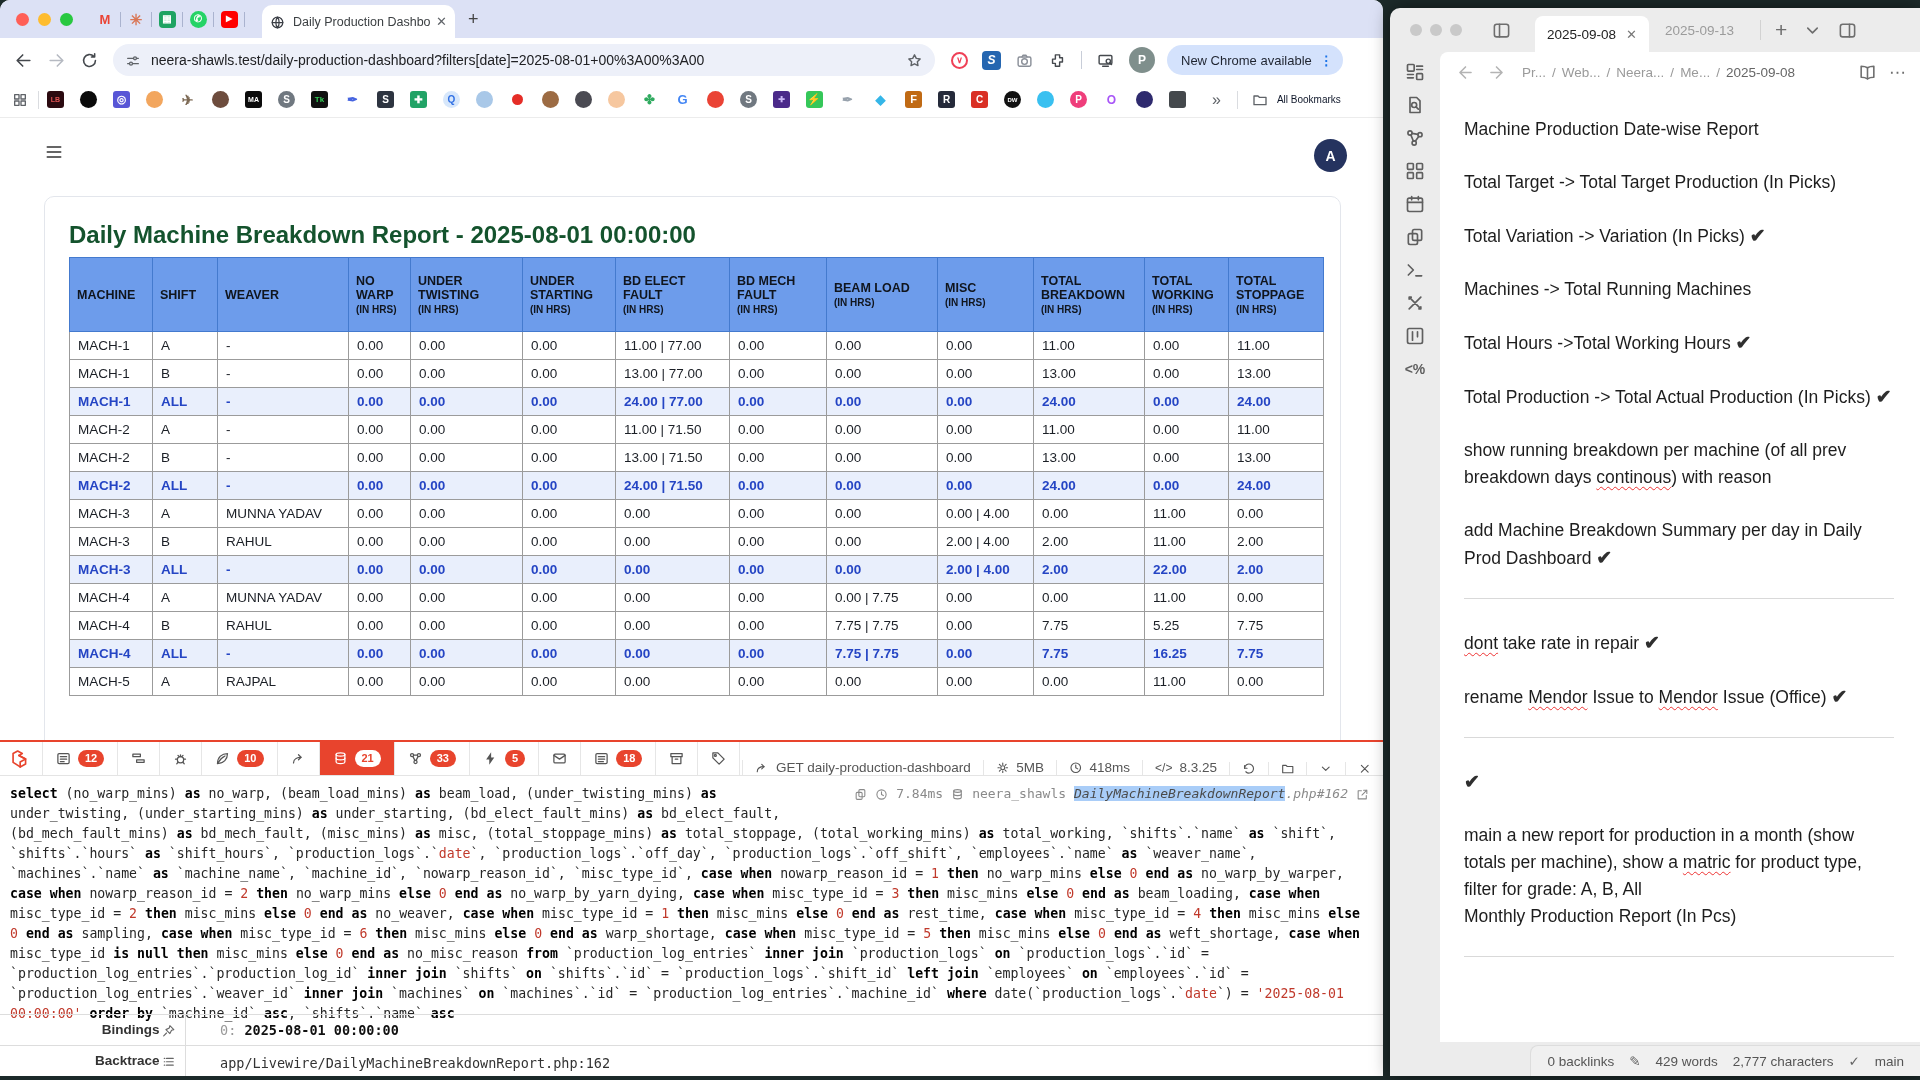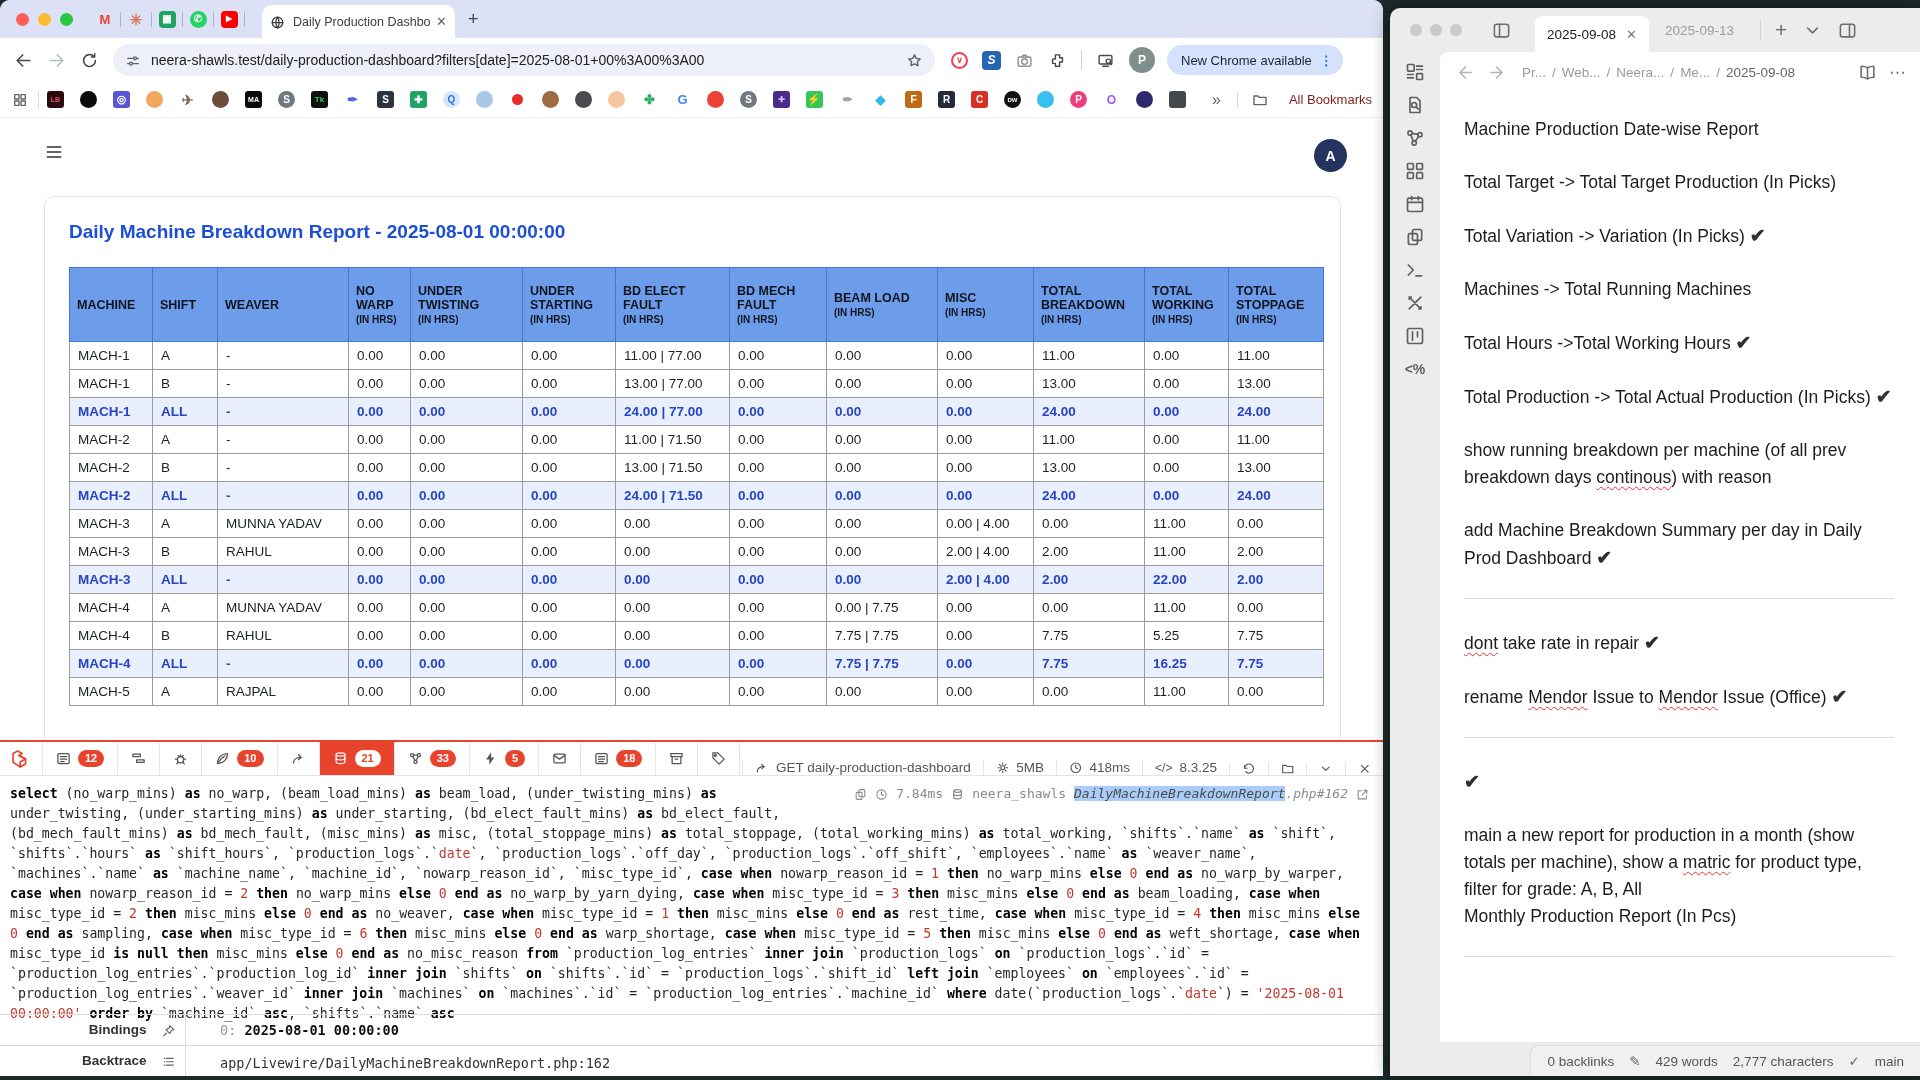--- a/index.html
+++ b/index.html
@@ -20,27 +20,27 @@
   .tbic{color:#45494e;font-size:19px;margin-left:14px}
   .tbic.dis{color:#b6bac2}
   #urlpill{display:flex;align-items:center;margin-left:14px;width:822px;height:32px;background:#edf0f9;border-radius:16px;padding:0 12px;font-size:14px;color:#202124}
   #exts{display:flex;align-items:center;gap:14px;margin-left:16px}
   .extic{width:19px;height:19px;display:flex;align-items:center;justify-content:center;font-size:12px;font-weight:bold;border-radius:4px}
   #avatarP{width:26px;height:26px;border-radius:50%;background:#7f8f8c;color:#fff;font-size:12px;font-weight:bold;display:flex;align-items:center;justify-content:center;margin-left:14px}
   #newchrome{display:flex;align-items:center;gap:8px;margin-left:12px;background:#d4e2fc;border-radius:15px;height:30px;padding:0 10px 0 14px;font-size:13px;color:#1f2430}
   #bmbar{position:absolute;left:0;top:82px;width:100%;height:36px;background:#fff;display:flex;align-items:center;border-bottom:1px solid #ececec}
   .fav{width:17px;height:17px;display:flex;align-items:center;justify-content:center;flex:0 0 auto}
   .fav span{display:flex;align-items:center;justify-content:center;width:100%;height:100%;font-weight:bold;line-height:1}
-  #allbm{display:flex;align-items:center;gap:21px;font-size:13px;color:#7f1d1d;margin-left:14px}
+  #allbm{display:flex;align-items:center;gap:9px;font-size:10px;color:#0f172a;margin-left:14px}
   
   #page{position:absolute;left:0;top:119px;width:100%;height:595px;background:#fff}
   #hamb{position:absolute;left:44px;top:20px;font-size:20px;color:#333}
   #avatarA{position:absolute;left:1314px;top:20px;width:33px;height:33px;border-radius:50%;background:#25335f;color:#fff;font-weight:bold;font-size:14px;display:flex;align-items:center;justify-content:center}
   #card{position:absolute;left:44px;top:77px;width:1297px;height:900px;border:1px solid #e3e6ec;border-radius:10px;background:#fff;padding:24px 24px 0 24px}
-  #rtitle{font-size:19px;font-weight:bold;color:#1d4ed8;margin-bottom:24px}
+  #rtitle{font-size:24px;font-weight:bold;color:#14532d;margin-bottom:8px}
   table{border-collapse:collapse;table-layout:fixed;width:1253px}
   th{background:#6d9ceb;border:1px solid #447ace;font-size:12.5px;color:#10151d;text-align:left;padding:16px 7px;vertical-align:middle;font-weight:bold}
   th .sub{font-size:10px;font-weight:600;margin-top:2px}
   td{border:1px solid #9b9b9b;font-size:13.5px;color:#1b1f26;padding:5px 8px;height:28px;white-space:nowrap;overflow:hidden}
   tr.all td{background:#e9effc;color:#2545c4;font-weight:bold}
   
   #debugbar{position:absolute;left:0;top:740px;width:1383px;height:362px;background:#fff;border-top:2px solid #e8442d;font-family:"Liberation Sans",sans-serif}
   #dbtoolbar{display:flex;align-items:stretch;height:34px;border-bottom:1px solid #e4e4e4}
   .dbtab{display:flex;align-items:center;padding:0 13px;border-right:1px solid #e6e6e6;color:#555;font-size:15px;gap:7px}
   .dbtab.active{background:#e8442d;color:#fff}
@@ -50,21 +50,21 @@
   .dbmeta{display:flex;align-items:center;gap:7px;padding:0 12px;border-left:1px solid #e6e6e6;color:#565656;font-size:13.5px}
   #laricon{display:flex;align-items:center;padding:0 11px;border-right:1px solid #e6e6e6;color:#e8442d;font-size:20px}
   #sqlpane{padding:8px 10px 0 10px;font-family:"DejaVu Sans Mono",monospace;font-size:13.2px;line-height:20px;color:#262626}
   #sqlmeta{float:right;display:flex;align-items:center;gap:8px;color:#8a8a8a;font-size:13px;margin:0 4px 2px 26px;font-family:"DejaVu Sans Mono",monospace}
   #sqlmeta .hl{background:#a9cdf8;font-style:italic;color:#4a4a4a}
   #sqlmeta .fsuf{font-style:italic}
   #sql b{color:#000}
   #sql .n,#sql .s{color:#c0392b}
   #bindtable{position:absolute;left:0;top:272px;width:100%;border-top:1px solid #ddd;font-size:13.5px}
   .brow{display:flex;border-bottom:1px solid #ddd}
-  .blabel{width:186px;flex:0 0 auto;text-align:right;padding:7px 10px 7px 0;font-weight:bold;color:#333;border-right:1px solid #ddd;display:flex;justify-content:flex-end;align-items:flex-start;gap:15px}
+  .blabel{width:186px;flex:0 0 auto;text-align:right;padding:7px 10px 7px 0;font-weight:bold;color:#333;border-right:1px solid #ddd;display:flex;justify-content:flex-end;align-items:flex-start;gap:2px}
   .blabel .ic{margin-top:2px;color:#666}
   .bval{padding:7px 0 7px 34px;font-family:"DejaVu Sans Mono",monospace;color:#333}
   .bval .idx{color:#999}
   .bval .strong{font-weight:bold;color:#111}
   .btline{line-height:21px}
   
   #obsidian{left:1390px;top:8px;width:530px;height:1068px;background:#ececec;border-radius:10px 0 0 0;overflow:hidden;box-shadow:0 0 18px rgba(0,0,0,.5)}
   #otitle{position:absolute;left:0;top:0;width:100%;height:44px;display:flex;align-items:center}
   .olight{width:12px;height:12px;border-radius:50%;background:#c9c9c9;margin-right:8px}
   .oic{color:#6e6e6e;font-size:19px}

